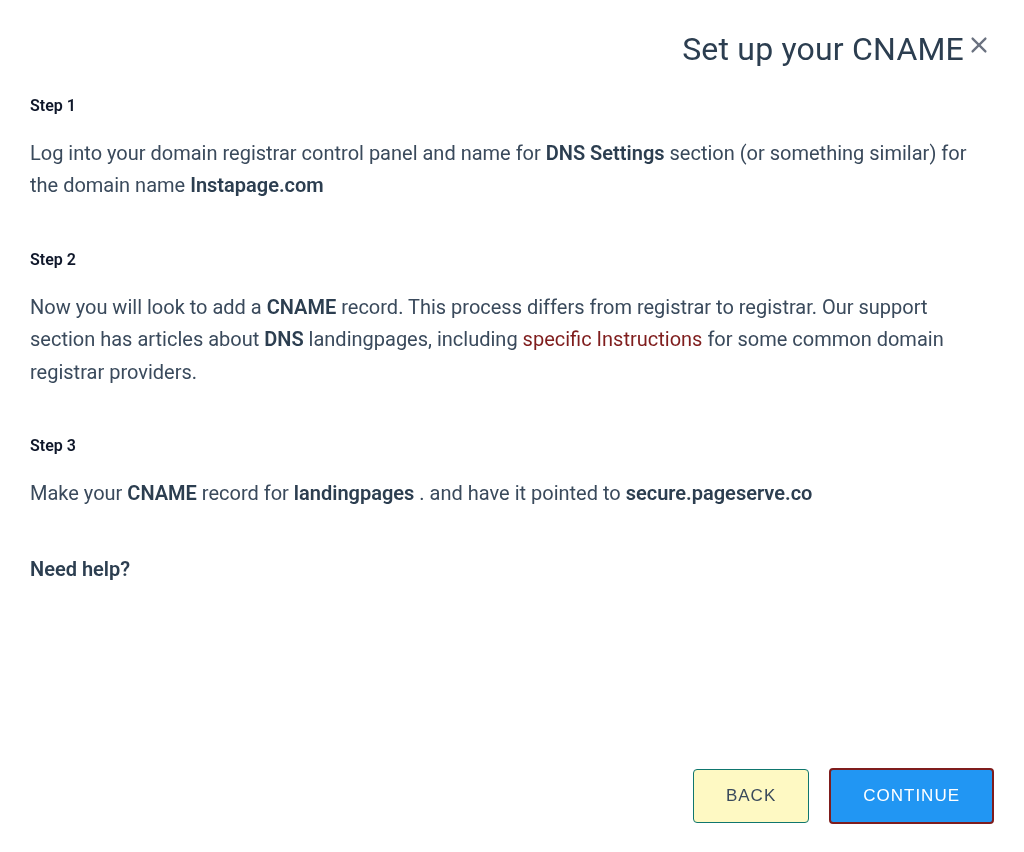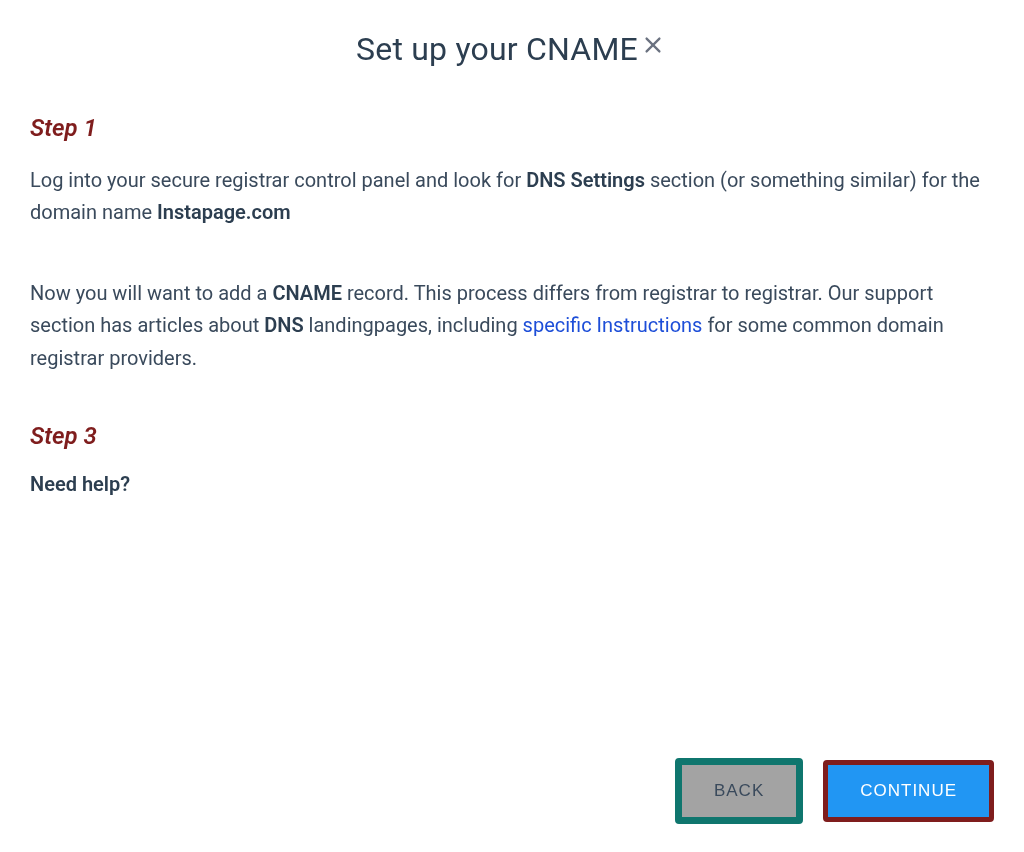--- a/index.html
+++ b/index.html
@@ -7,23 +7,23 @@
       font-family: -apple-system, BlinkMacSystemFont, "Segoe UI", Roboto, "Helvetica Neue", Arial, sans-serif;
       width: 1024px;
       height: 852px;
       background: #ffffff;
       color: #2c3e50;
       padding: 30px 30px 30px 30px;
       position: relative;
     }
     .header {
       display: flex;
-      justify-content: center;
+      justify-content: flex-end;
       align-items: flex-start;
-      margin-bottom: 46px;
+      margin-bottom: 28px;
     }
     .title {
       font-size: 32px;
       font-weight: 400;
       color: #2c3e50;
       letter-spacing: 0.2px;
     }
     .close-btn {
       background: none;
       border: none;
@@ -35,39 +35,38 @@
       justify-content: center;
     }
     .close-btn svg {
       width: 22px;
       height: 22px;
     }
     .content {
       max-width: 960px;
     }
     .step-heading {
-      font-size: 24px;
+      font-size: 16px;
       font-weight: 600;
-      color: #7f1d1d;
+      color: #0f172a;
       margin-bottom: 22px;
-      font-style: italic;
     }
     .step-body {
       font-size: 20px;
       line-height: 1.62;
       color: #3a4a5c;
       margin-bottom: 48px;
       font-weight: 400;
     }
     .step-body b, .step-body strong {
       font-weight: 600;
       color: #2c3e50;
     }
     .link {
-      color: #1d4ed8;
+      color: #7f1d1d;
       text-decoration: none;
       cursor: pointer;
     }
     .footer {
       position: absolute;
       bottom: 28px;
       right: 30px;
       display: flex;
       gap: 20px;
       align-items: center;
@@ -75,28 +74,28 @@
     .btn {
       font-size: 17px;
       font-weight: 500;
       letter-spacing: 1px;
       padding: 16px 32px;
       border-radius: 4px;
       cursor: pointer;
       text-transform: uppercase;
     }
     .btn-secondary {
-      background: #a3a3a3;
+      background: #fef9c3;
       color: #3a4a5c;
-      border: 7px solid #0f766e;
+      border: 1px solid #0f766e;
     }
     .btn-primary {
       background: #2196F3;
       color: #ffffff;
-      border: 5px solid #7f1d1d;
+      border: 2px solid #7f1d1d;
     }
     .help-heading {
       font-size: 20px;
       font-weight: 600;
       color: #2c3e50;
       margin-top: 18px;
       margin-bottom: 28px;
     }
   </style>
 </head>
@@ -111,37 +110,46 @@
         <line x1="19" y1="5" x2="5" y2="19"></line>
       </svg>
     </span>
   </button>
 </div>
 
 <div class="content">
 
   <div class="step-heading">Step 1</div>
   <p class="step-body">
-    <span>Log into your secure registrar control panel and look for </span>
+    <span>Log into your domain registrar control panel and name for </span>
     <strong>DNS Settings</strong>
     <span> section (or something similar) for the domain name </span>
     <strong>Instapage.com</strong>
   </p>
 
+  <div class="step-heading">Step 2</div>
   <p class="step-body">
-    <span>Now you will want to add a </span>
+    <span>Now you will look to add a </span>
     <strong>CNAME</strong>
     <span> record. This process differs from registrar to registrar. Our support section has articles about </span>
     <strong>DNS</strong>
     <span> landingpages, including </span>
     <a class="link">specific Instructions</a>
     <span> for some common domain registrar providers.</span>
   </p>
 
   <div class="step-heading">Step 3</div>
+  <p class="step-body">
+    <span>Make your </span>
+    <strong>CNAME</strong>
+    <span> record for </span>
+    <strong>landingpages</strong>
+    <span>. and have it pointed to </span>
+    <strong>secure.pageserve.co</strong>
+  </p>
 
   <div class="help-heading">Need help?</div>
 
 </div>
 
 <div class="footer">
   <button class="btn btn-secondary">BACK</button>
   <button class="btn btn-primary">CONTINUE</button>
 </div>
 

